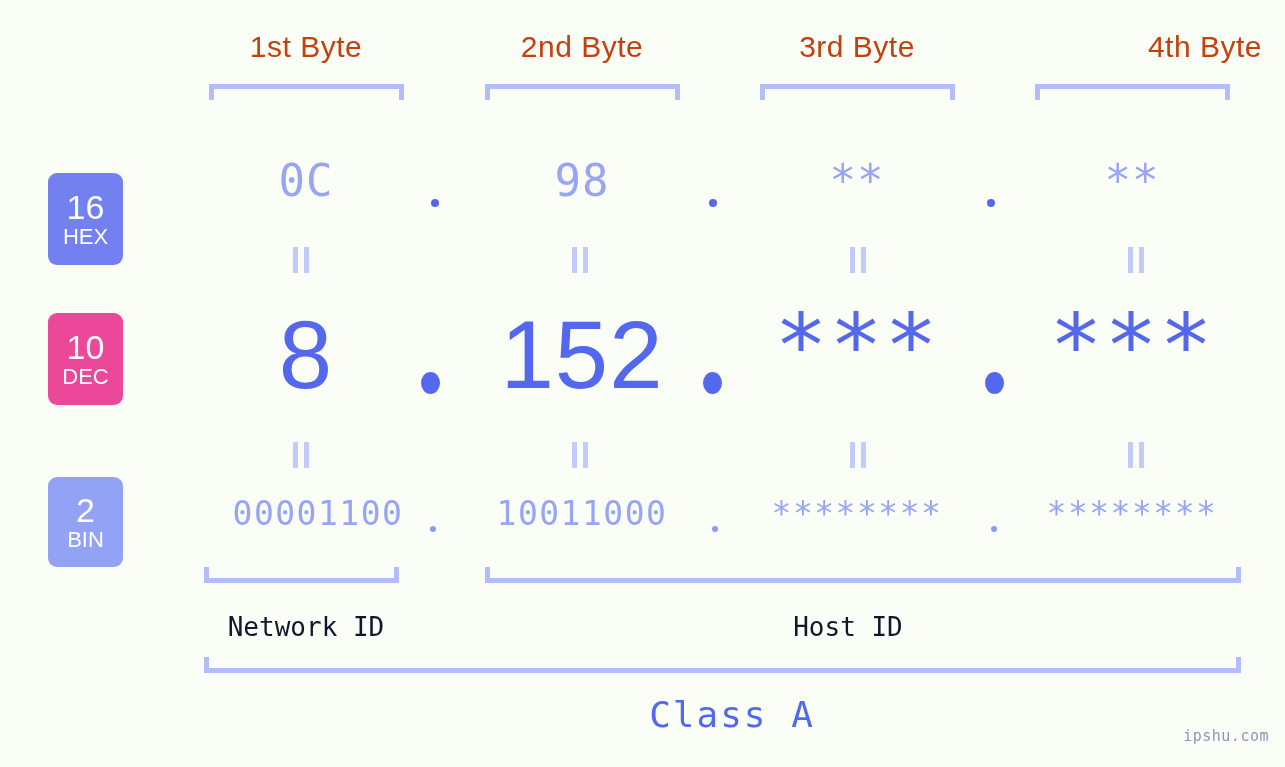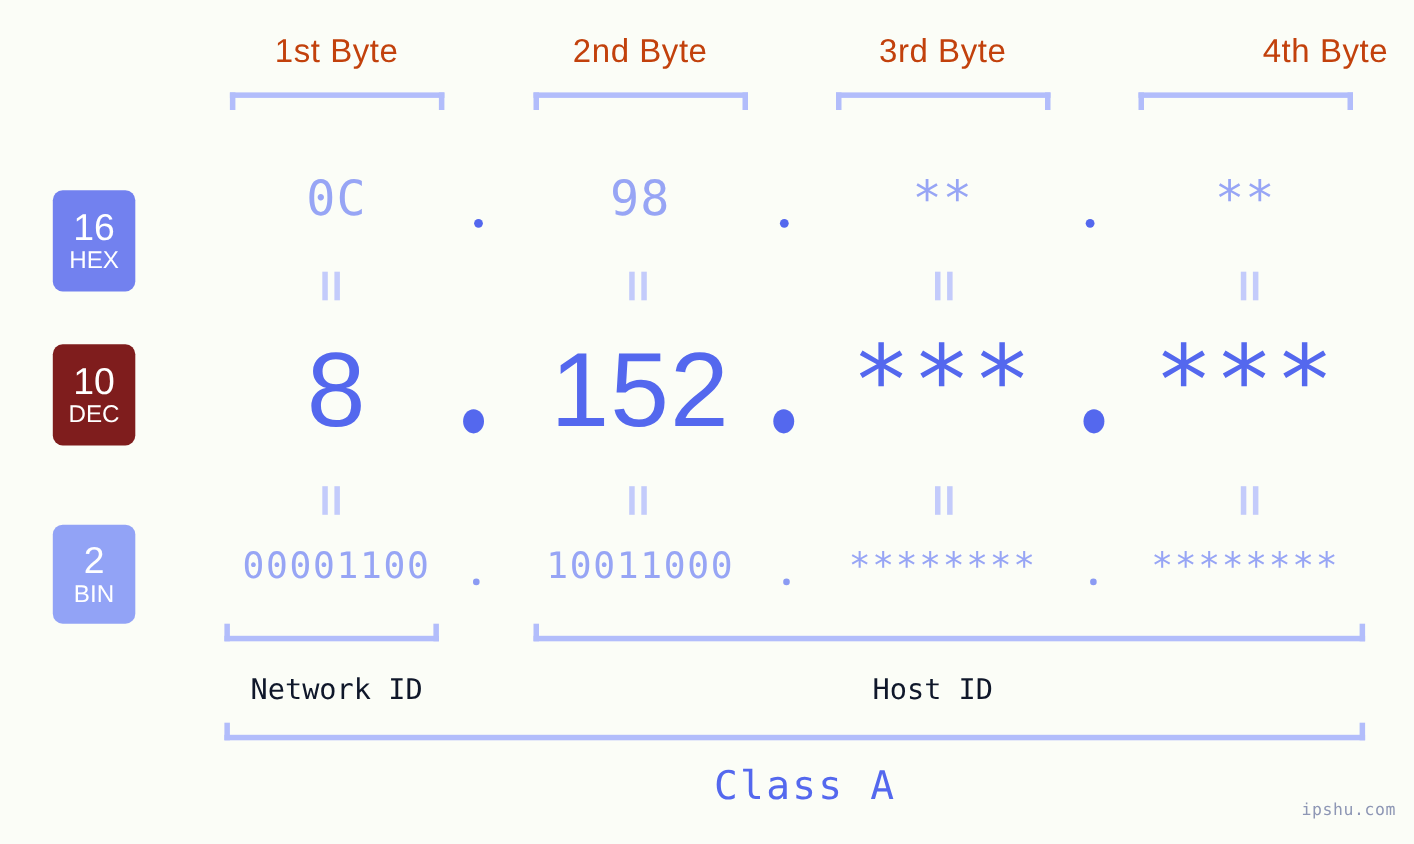--- a/index.html
+++ b/index.html
@@ -176,21 +176,21 @@
 
   <div class="bracket-top" style="left:209px; width:195px;"></div>
   <div class="bracket-top" style="left:485px; width:195px;"></div>
   <div class="bracket-top" style="left:760px; width:195px;"></div>
   <div class="bracket-top" style="left:1035px; width:195px;"></div>
 
   <div class="badge" style="top:153px; height:92px; background:#7281ef;margin-top:20px;">
     <div class="num">16</div>
     <div class="name">HEX</div>
   </div>
-  <div class="badge" style="top:313px; height:92px; background:#7f1d1d;">
+  <div class="badge" style="top:313px; height:92px; background:#ec4899;">
     <div class="num">10</div>
     <div class="name">DEC</div>
   </div>
   <div class="badge" style="top:477px; height:90px; background:#92a3f6;">
     <div class="num">2</div>
     <div class="name">BIN</div>
   </div>
 
   <div class="row-hex">
     <div class="cell" style="left:176px; top:155px; width:260px;">0C</div>
@@ -240,21 +240,21 @@
   <div class="eqbar" style="left:850px; top:442px;">
       <span class="b1"></span>
       <span class="b2"></span>
     </div>
   <div class="eqbar" style="left:1128px; top:442px;">
       <span class="b1"></span>
       <span class="b2"></span>
     </div>
 
   <div class="row-bin">
-    <div class="cell" style="left:176px; top:494px; width:260px;">00001100</div>
+    <div class="cell" style="left:188px; top:494px; width:260px;">00001100</div>
     <div class="cell" style="left:452px; top:494px; width:260px;">10011000</div>
     <div class="cell" style="left:727px; top:494px; width:260px;">********</div>
     <div class="cell" style="left:1002px; top:494px; width:260px;">********</div>
     <div class="dot bin" style="left:430px; top:526px;"></div>
     <div class="dot bin" style="left:712px; top:526px;"></div>
     <div class="dot bin" style="left:991px; top:526px;"></div>
   </div>
 
   <div class="bracket-bottom" style="left:204px; width:195px; top:567px;"></div>
   <div class="bracket-bottom" style="left:485px; width:756px; top:567px;"></div>

